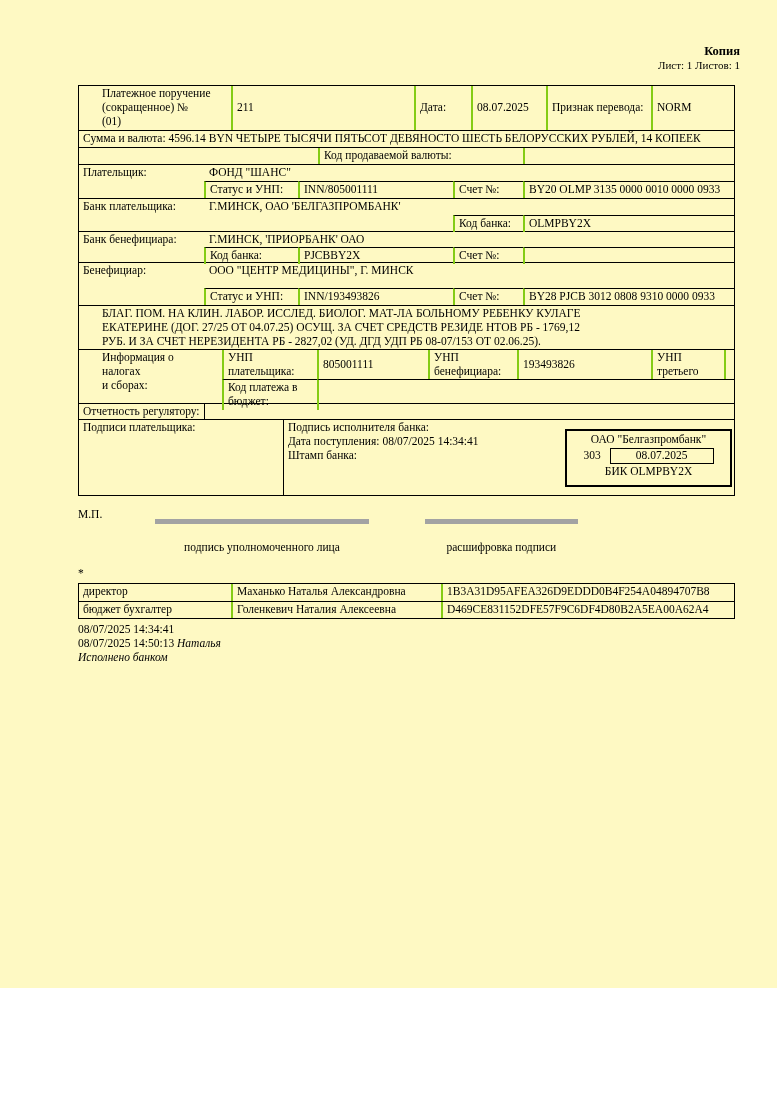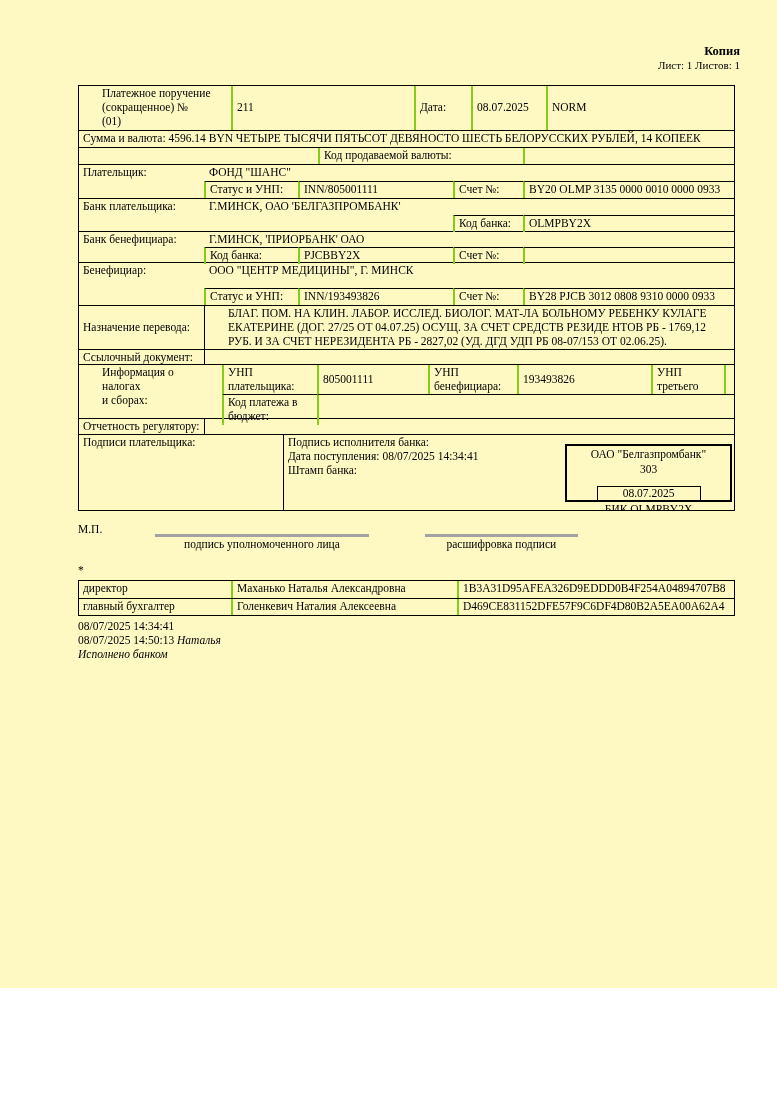--- a/index.html
+++ b/index.html
@@ -32,35 +32,35 @@
   .lab { width:126px; flex:none; }
   .fill { flex:1; }
 
   .sigcell { position:relative; }
   .stamp {
     position:absolute; top:9px; right:2px;
     width:167px; height:58px;
     border:2px solid #000;
     text-align:center; padding-top:2px;
   }
-  .stamp-mid { display:flex; align-items:center; justify-content:center; gap:9px; margin:1px 0;flex-direction:column; }
+  .stamp-mid { display:flex; align-items:center; justify-content:center; gap:9px; margin:1px 0; }
   .datebox { border:1px solid #000; width:104px; text-align:center; }
 
   .mp { margin-top:12px; }
   .siglines { margin-top:-3px; white-space:nowrap; }
-  .sigl { display:inline-block; border-top:3px solid #a3a3a3; text-align:center; padding-top:1px; vertical-align:top; }
+  .sigl { display:inline-block; border-top:5px solid #a3a3a3; text-align:center; padding-top:17px; vertical-align:top; }
   .sigl1 { margin-left:77px; width:214px; }
   .sigl2 { margin-left:53px; width:153px; }
 
   .footnote { margin-top:12px; }
   .t2 { width:657px; border:1px solid #000; margin-top:2px; }
   .t2 .trow { min-height:17px; }
   .c-role { width:152px; flex:none; }
   .c-name { width:210px; flex:none; }
-  .c-hash { flex:1;margin-left:16px; }
+  .c-hash { flex:1; }
 
   .statuslines { margin-top:3px; }
   .statuslines div { line-height:14px; }
   .it { font-style:italic; }
 </style>
 </head>
 <body>
 
 <div class="page">
 
@@ -71,20 +71,21 @@
 
   <div class="t">
 
     <div class="trow first" style="height:44px">
       <div class="cell pre" style="width:133px">Платежное поручение
 (сокращенное) №
 (01)</div>
       <div class="cell bl vc" style="width:183px">211</div>
       <div class="cell bl vc" style="width:57px">Дата:</div>
       <div class="cell bl vc" style="width:75px">08.07.2025</div>
+      <div class="cell bl vc" style="width:105px">Признак перевода:</div>
       <div class="cell bl vc fill">NORM</div>
     </div>
 
     <div class="trow" style="height:17px">
       <div class="cell fill">Сумма и валюта: 4596.14 BYN ЧЕТЫРЕ ТЫСЯЧИ ПЯТЬСОТ ДЕВЯНОСТО ШЕСТЬ БЕЛОРУССКИХ РУБЛЕЙ, 14 КОПЕЕК</div>
     </div>
 
     <div class="trow" style="height:17px">
       <div style="width:239px"></div>
       <div class="cell bl" style="width:205px">Код продаваемой валюты:</div>
@@ -140,30 +141,25 @@
       <div class="sub" style="height:17px">
         <div style="width:125px"></div>
         <div class="cell bl bt vc" style="width:94px">Статус и УНП:</div>
         <div class="cell bl bt vc" style="width:155px">INN/193493826</div>
         <div class="cell bl bt vc" style="width:70px">Счет №:</div>
         <div class="cell bl bt vc fill">BY28 PJCB 3012 0808 9310 0000 0933</div>
       </div>
     </div>
 
     <div class="trow" style="height:44px">
-      <div class="cell br vc" style="width:126px">Назначение перевода:</div>
       <div class="cell pre fill">БЛАГ.  ПОМ. НА КЛИН. ЛАБОР. ИССЛЕД. БИОЛОГ. МАТ-ЛА  БОЛЬНОМУ  РЕБЕНКУ КУЛАГЕ
 ЕКАТЕРИНЕ (ДОГ. 27/25 ОТ 04.07.25) ОСУЩ. ЗА СЧЕТ СРЕДСТВ РЕЗИДЕ НТОВ  РБ - 1769,12
 РУБ. И ЗА СЧЕТ НЕРЕЗИДЕНТА РБ - 2827,02  (УД. ДГД УДП РБ 08-07/153  ОТ 02.06.25).</div>
     </div>
 
-    <div class="trow" style="height:15px">
-      <div class="cell br" style="width:126px">Ссылочный документ:</div>
-      <div class="cell fill"></div>
-    </div>
 
 
     <div class="trow" style="height:54px">
       <div class="cell pre" style="width:125px">Информация о налогах
 и сборах:</div>
       <div class="fill col" style="display:flex">
         <div class="sub" style="height:29px">
           <div class="cell bl pre" style="width:95px">УНП
 плательщика:</div>
           <div class="cell bl vc" style="width:92px">805001111</div>
@@ -214,21 +210,21 @@
 
   <div class="footnote">*</div>
 
   <div class="t2">
     <div class="trow first">
       <div class="cell c-role">директор</div>
       <div class="cell bl c-name">Маханько Наталья Александровна</div>
       <div class="cell bl c-hash">1B3A31D95AFEA326D9EDDD0B4F254A04894707B8</div>
     </div>
     <div class="trow">
-      <div class="cell c-role">главный бухгалтер</div>
+      <div class="cell c-role">бюджет бухгалтер</div>
       <div class="cell bl c-name">Голенкевич Наталия Алексеевна</div>
       <div class="cell bl c-hash">D469CE831152DFE57F9C6DF4D80B2A5EA00A62A4</div>
     </div>
   </div>
 
   <div class="statuslines">
     <div>08/07/2025 14:34:41</div>
     <div>
       <span>08/07/2025 14:50:13</span>
       <span class="it">Наталья</span>

